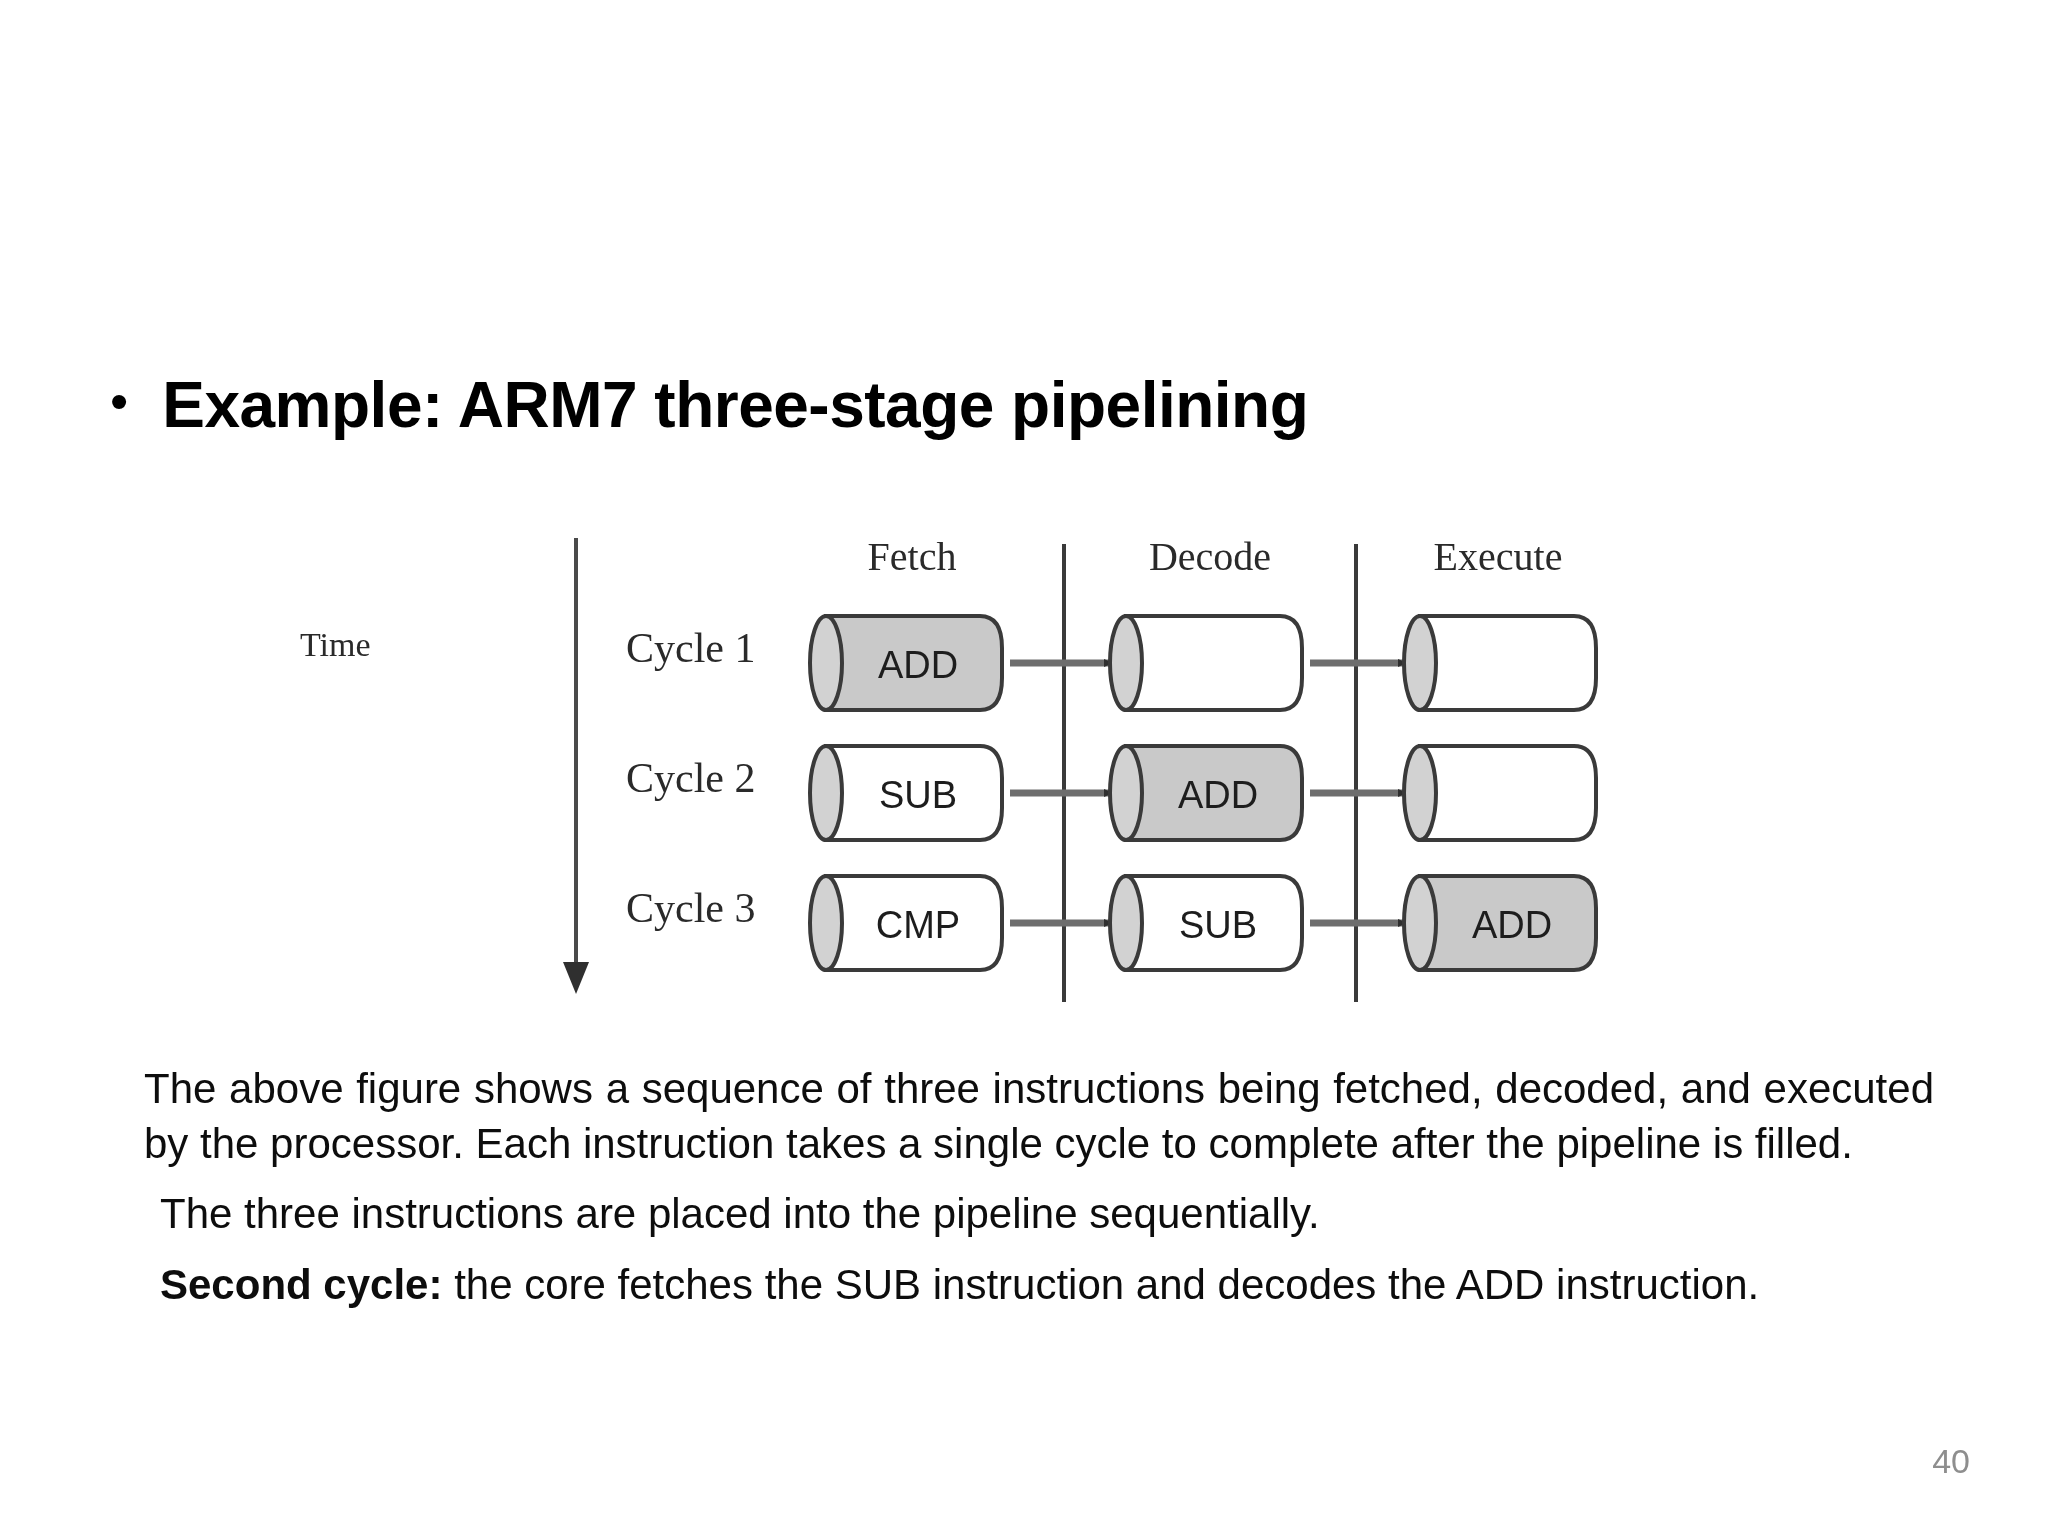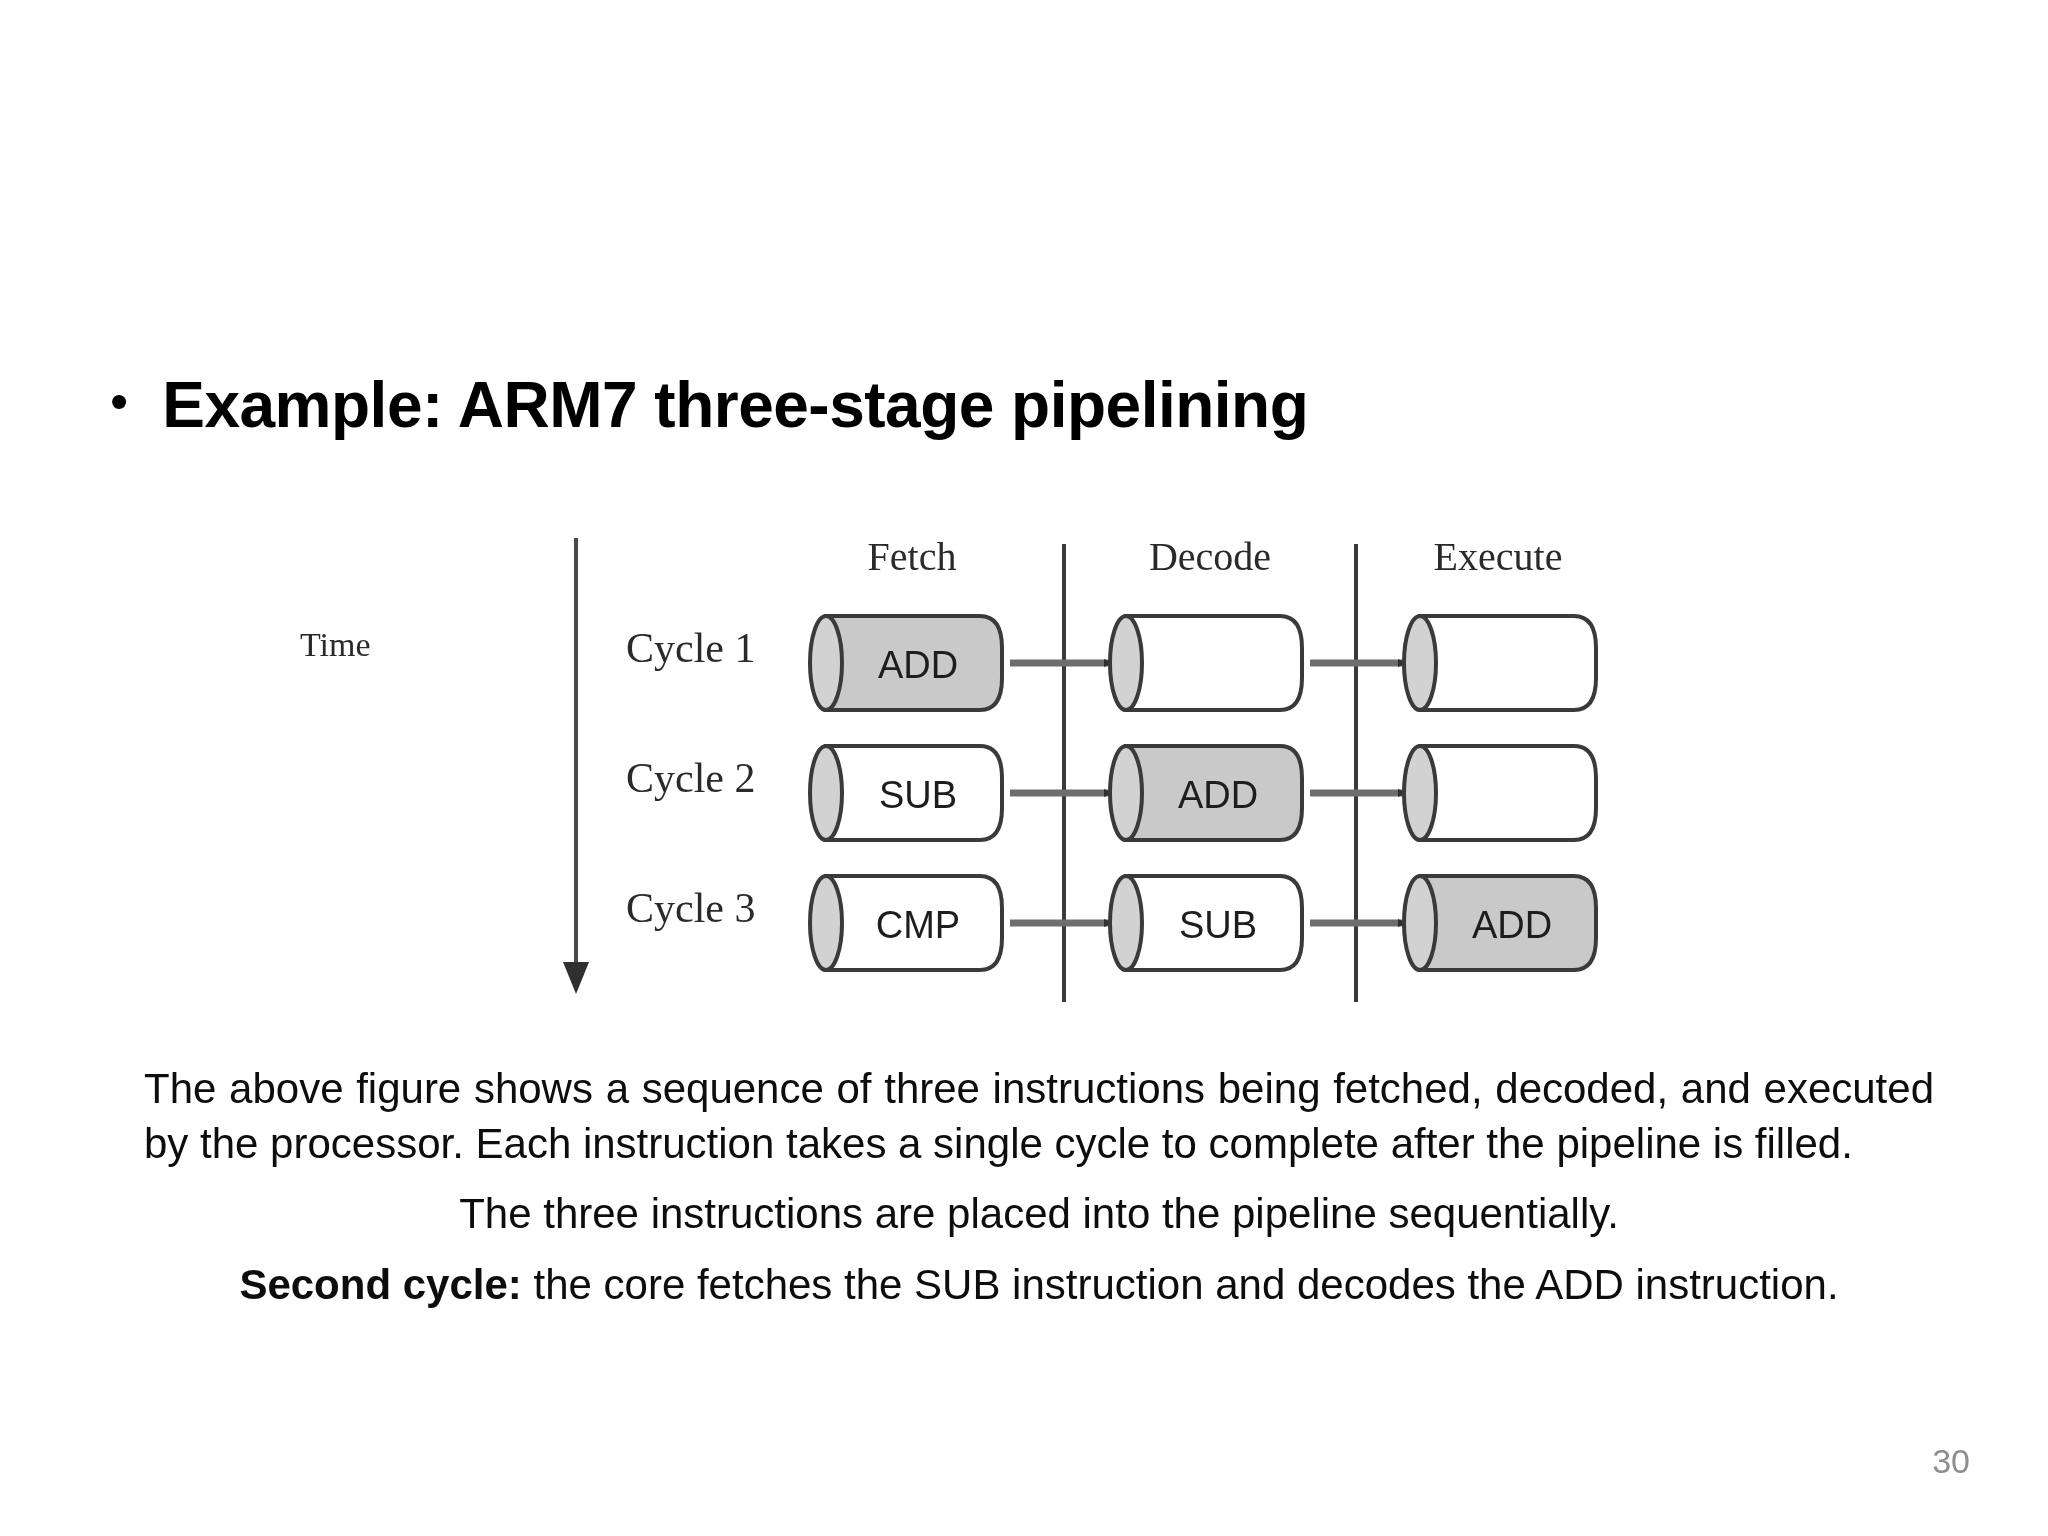--- a/index.html
+++ b/index.html
@@ -59,21 +59,21 @@
     font-size: 42px;
     line-height: 1.30;
     color: #0d0d0d;
   }
   #body-text .para-justified {
     text-align: justify;
     text-align-last: left;
     margin: 0 0 2px 0;
   }
   #body-text .para-line {
-    text-align: center;
+    text-align: left;
     margin: 16px;
   }
   #body-text .lead {
     font-weight: bold;
   }
 
   
   #page-number {
     position: absolute;
     right: 78px;
@@ -187,13 +187,13 @@
 </div>
 
 <div id="body-text">
   <p class="para-justified">The above figure shows a sequence of three instructions being fetched, decoded, and executed by the processor. Each instruction takes a single cycle to complete after the pipeline is filled.</p>
   <p class="para-line">The three instructions are placed into the pipeline sequentially.</p>
   <p class="para-line">
     <span class="lead">Second cycle:</span><span> the core fetches the SUB instruction and decodes the ADD instruction.</span>
   </p>
 </div>
 
-<div id="page-number">30</div>
+<div id="page-number">40</div>
 
 </body></html>

